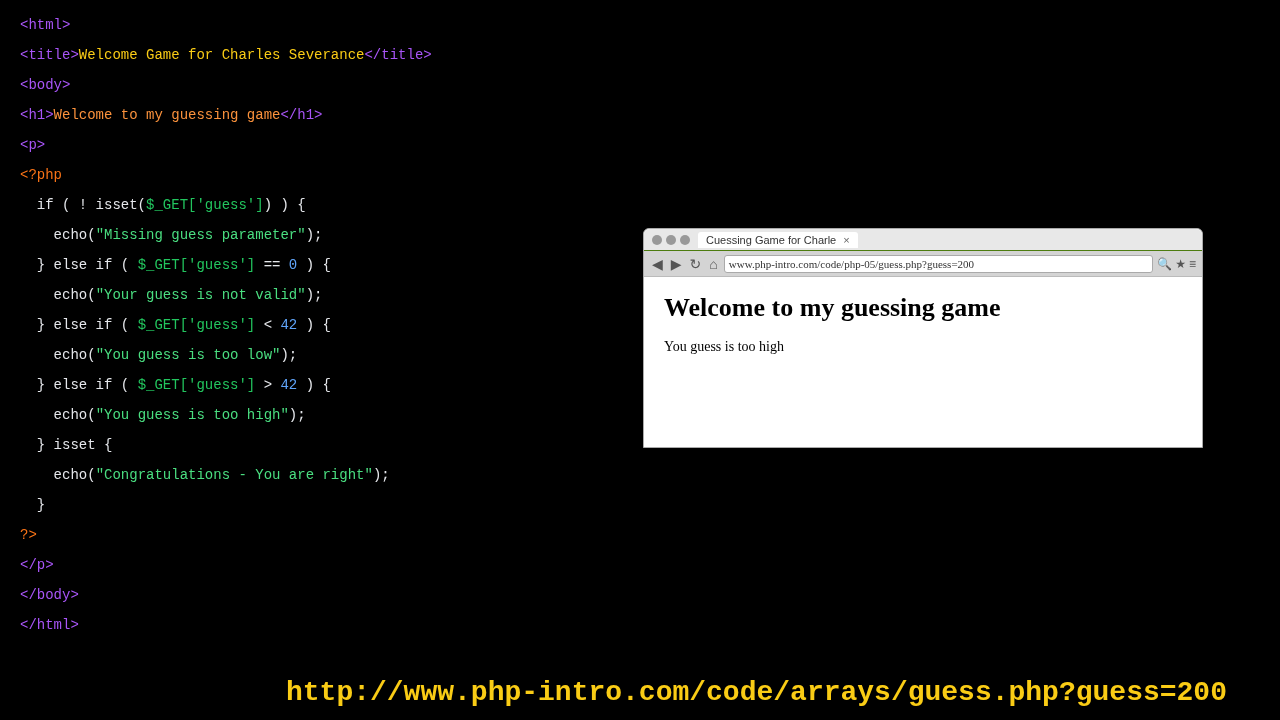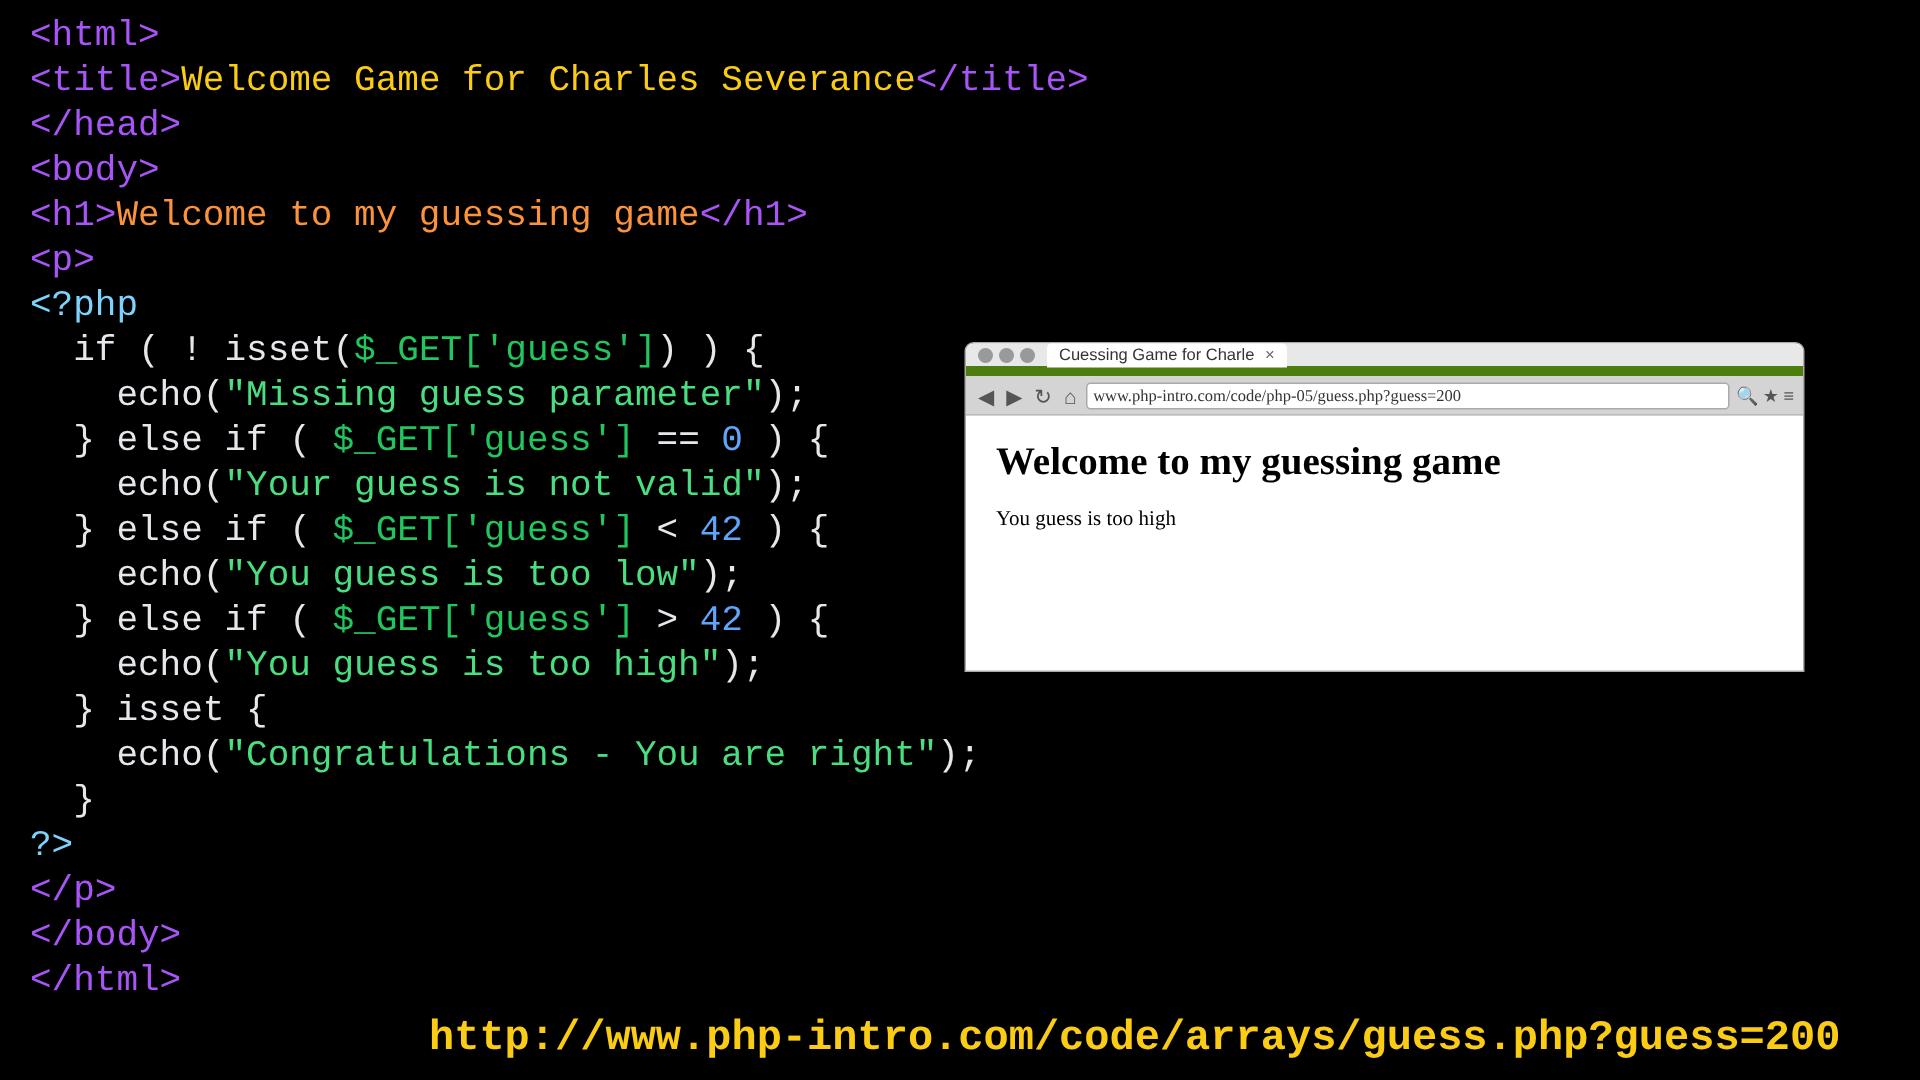--- a/index.html
+++ b/index.html
@@ -13,35 +13,35 @@
     }
 
     
     .code-area {
       position: absolute;
       top: 0;
       left: 0;
       width: 1112px;
       height: 720px;
       padding: 10px 20px;
-      font-size: 24px;
+      font-size: 14px;
       line-height: 30px;
     }
 
     .code-line {
       white-space: pre;
       display: block;
     }
 
     
     .tag { color: #a855f7; }
     .attr { color: #facc15; }       
     .string { color: #4ade80; }    
     .plain { color: #e5e7eb; }
-    .php-tag { color: #7dd3fc; text-align: center; }
+    .php-tag { color: #f97316; text-align: center; }
     .h1-content { color: #fb923c; }
     .variable { color: #22c55e; }
     .number { color: #60a5fa; }
 
     
     .url-bar {
       position: absolute;
       bottom: 12px;
       left: 286px;
       right: 0;
@@ -64,21 +64,21 @@
       box-shadow: 2px 2px 10px rgba(0,0,0,0.5);
     }
 
     .browser-titlebar {
       background: #e8e8e8;
       height: 22px;
       border-radius: 6px 6px 0 0;
       display: flex;
       align-items: center;
       padding: 0 8px;
-      border-bottom: 7px solid #4d7c0f;
+      border-bottom: 1px solid #4d7c0f;
       font-size: 11px;
       color: #333;
       font-family: Arial, sans-serif;
     }
 
     .browser-dots {
       display: flex;
       gap: 4px;
       margin-right: 8px;
     }
@@ -158,21 +158,20 @@
     .browser-p {
       font-size: 14px;
     }
   </style>
 </head>
 <body>
 
 <div class="code-area">
 <div class="code-line"><span class="tag">&lt;html&gt;</span></div>
     <div class="code-line"><span class="tag">&lt;title&gt;</span><span class="attr">Welcome Game for Charles Severance</span><span class="tag">&lt;/title&gt;</span></div>
-    <div class="code-line"><span class="tag">&lt;/head&gt;</span></div>
     <div class="code-line"><span class="tag">&lt;body&gt;</span></div>
     <div class="code-line"><span class="tag">&lt;h1&gt;</span><span class="h1-content">Welcome to my guessing game</span><span class="tag">&lt;/h1&gt;</span></div>
     <div class="code-line"><span class="tag">&lt;p&gt;</span></div>
     <div class="code-line"><span class="php-tag">&lt;?php</span></div>
     <div class="code-line"><span class="plain">  if ( ! isset(</span><span class="variable">$_GET['guess']</span><span class="plain">) ) {</span></div>
     <div class="code-line"><span class="plain">    echo(</span><span class="string">"Missing guess parameter"</span><span class="plain">);</span></div>
     <div class="code-line"><span class="plain">  } else if ( </span><span class="variable">$_GET['guess']</span><span class="plain"> == </span><span class="number">0</span><span class="plain"> ) {</span></div>
     <div class="code-line"><span class="plain">    echo(</span><span class="string">"Your guess is not valid"</span><span class="plain">);</span></div>
     <div class="code-line"><span class="plain">  } else if ( </span><span class="variable">$_GET['guess']</span><span class="plain"> &lt; </span><span class="number">42</span><span class="plain"> ) {</span></div>
     <div class="code-line"><span class="plain">    echo(</span><span class="string">"You guess is too low"</span><span class="plain">);</span></div>

